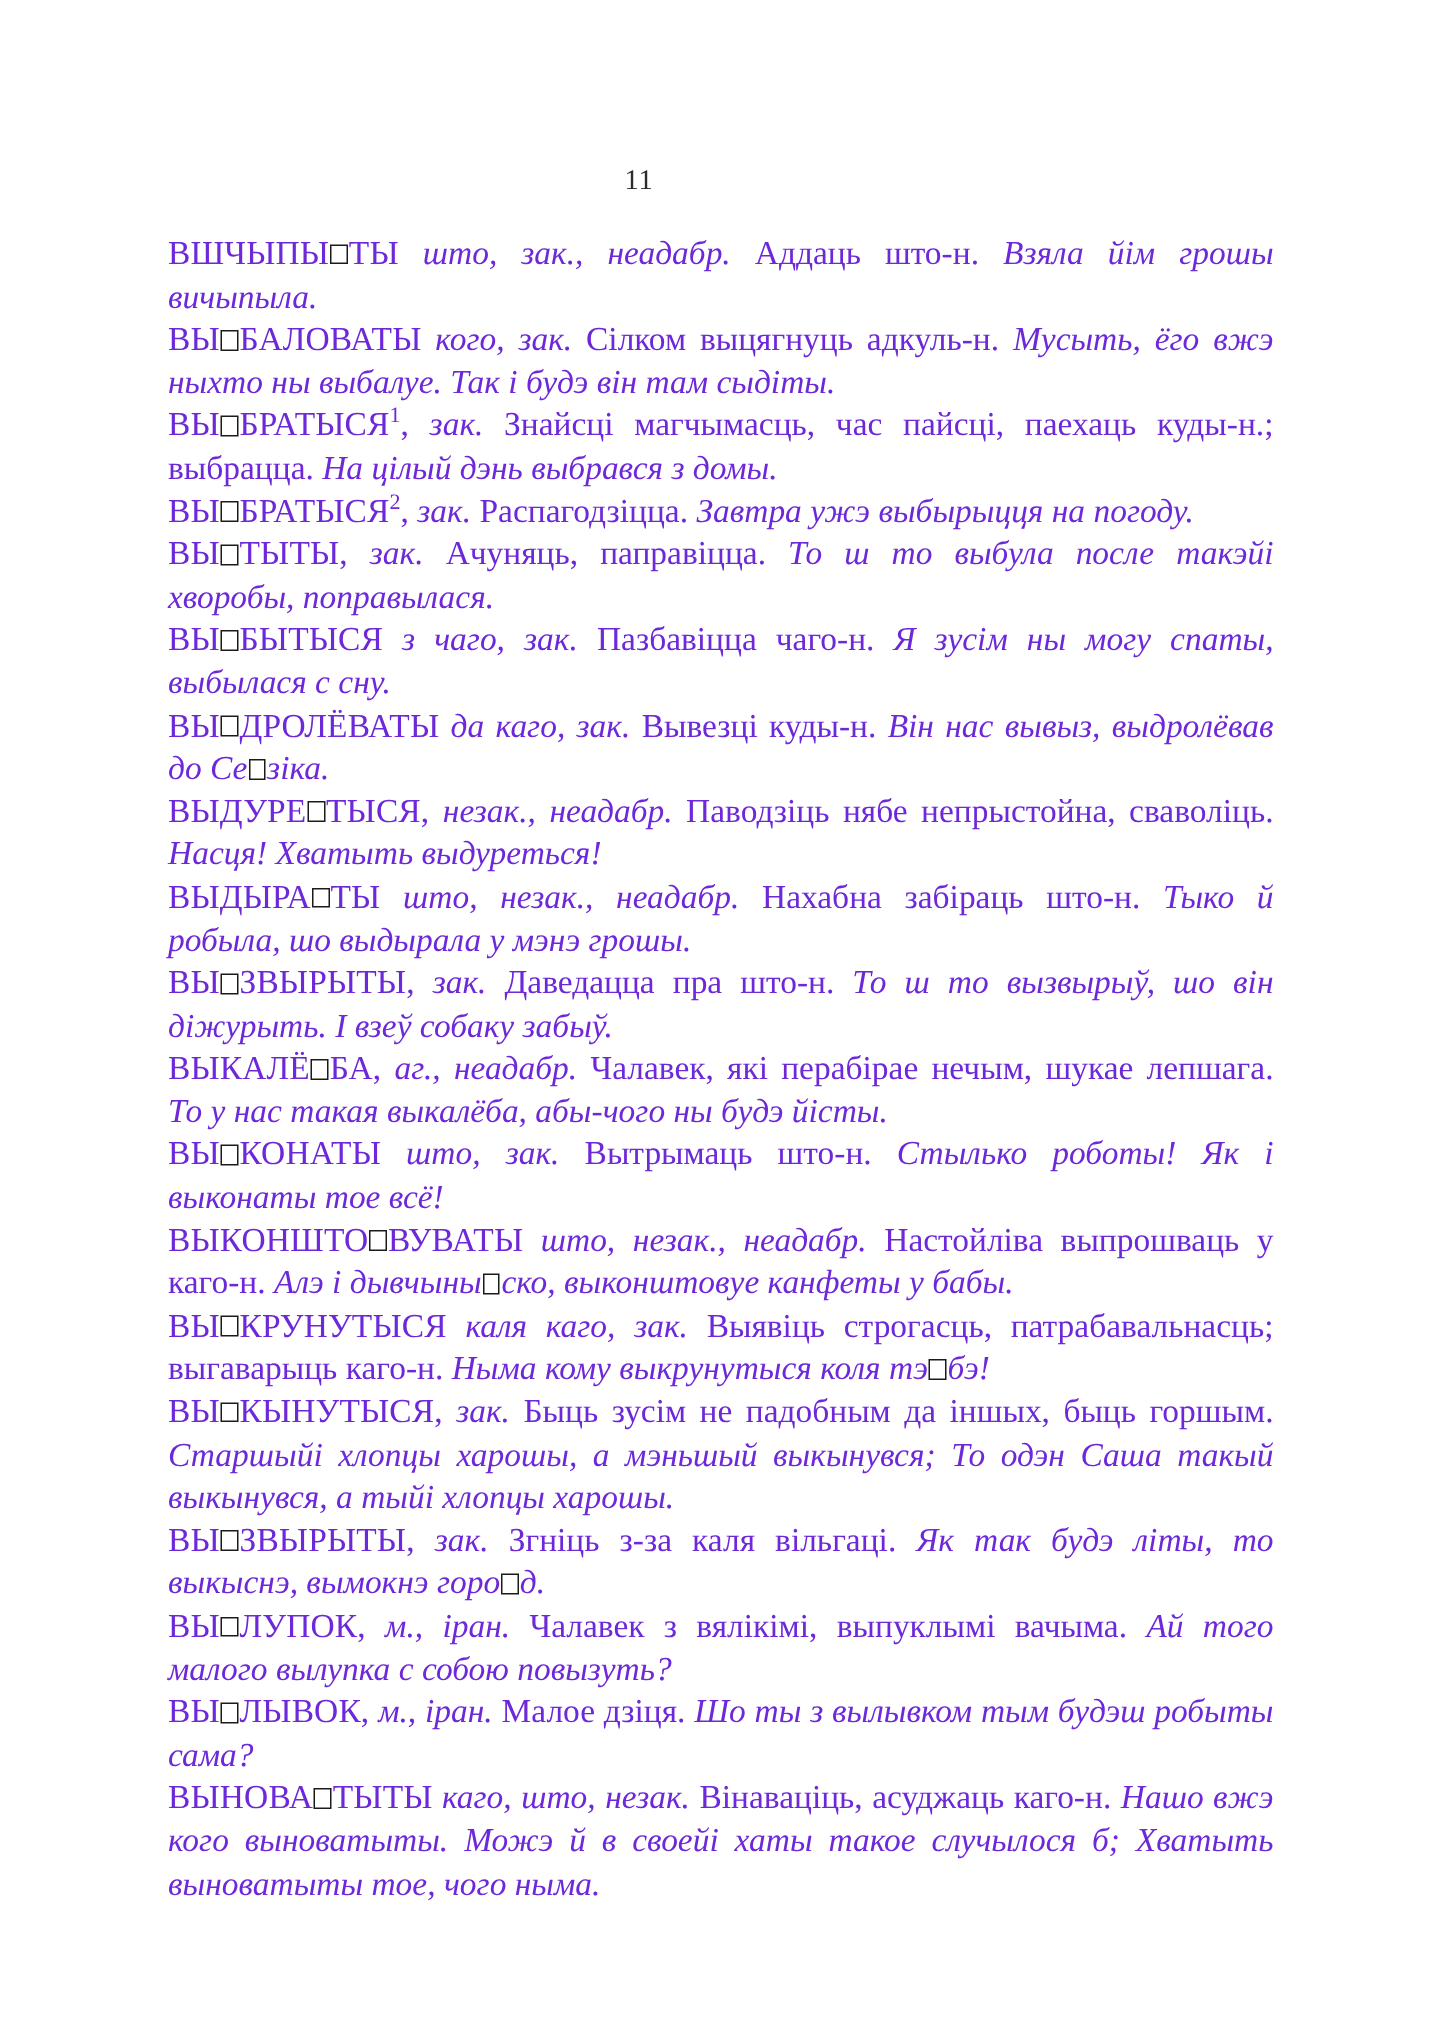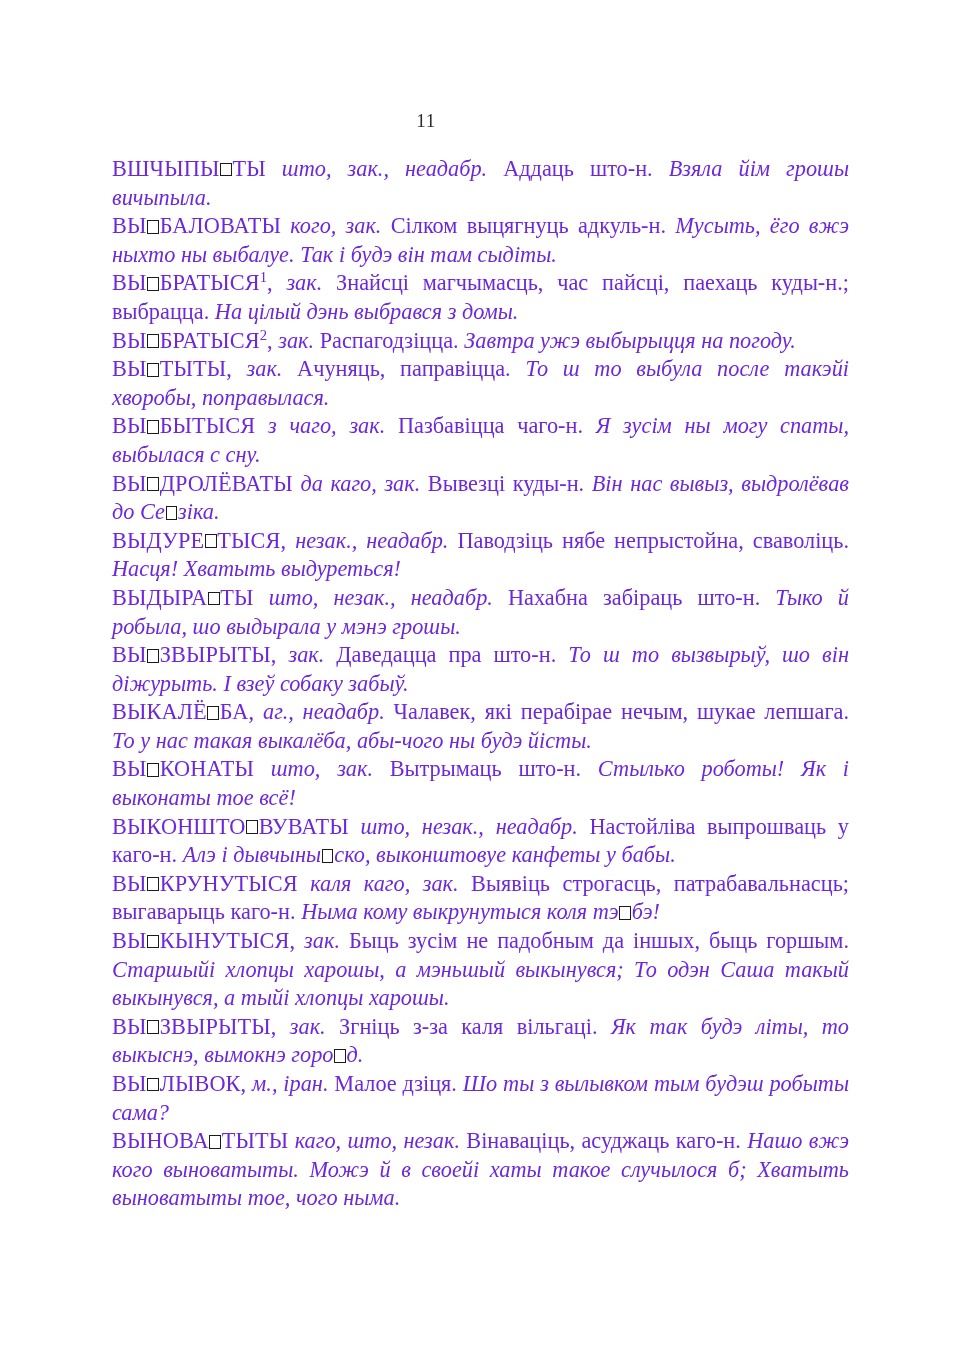--- a/index.html
+++ b/index.html
@@ -93,17 +93,18 @@
       <p class="entry"><span class="hw"><span>ВЫ</span><span class="miss"></span><span>ДРОЛЁВАТЫ</span></span> <span class="it"><span>да каго,</span></span> <span class="it"><span>зак.</span></span> <span class="df"><span>Вывезці куды-н.</span></span> <span class="it"><span>Він нас вывыз, выдролёвав до Се</span><span class="miss"></span><span>зіка.</span></span></p>
       <p class="entry"><span class="hw"><span>ВЫДУРЕ</span><span class="miss"></span><span>ТЫСЯ,</span></span> <span class="it"><span>незак., неадабр.</span></span> <span class="df"><span>Паводзіць нябе непрыстойна, сваволіць.</span></span> <span class="it"><span>Насця! Хватыть выдуреться!</span></span></p>
       <p class="entry"><span class="hw"><span>ВЫДЫРА</span><span class="miss"></span><span>ТЫ</span></span> <span class="it"><span>што,</span></span> <span class="it"><span>незак., неадабр.</span></span> <span class="df"><span>Нахабна забіраць што-н.</span></span> <span class="it"><span>Тыко й робыла, шо выдырала у мэнэ грошы.</span></span></p>
       <p class="entry"><span class="hw"><span>ВЫ</span><span class="miss"></span><span>ЗВЫРЫТЫ,</span></span> <span class="it"><span>зак.</span></span> <span class="df"><span>Даведацца пра што-н.</span></span> <span class="it"><span>То ш то вызвырыў, шо він діжурыть.  І взеў собаку забыў.</span></span></p>
       <p class="entry"><span class="hw"><span>ВЫКАЛЁ</span><span class="miss"></span><span>БА,</span></span> <span class="it"><span>аг., неадабр.</span></span> <span class="df"><span>Чалавек, які перабірае нечым, шукае лепшага.</span></span> <span class="it"><span>То у нас такая выкалёба, абы-чого ны будэ йісты.</span></span></p>
       <p class="entry"><span class="hw"><span>ВЫ</span><span class="miss"></span><span>КОНАТЫ</span></span> <span class="it"><span>што,</span></span> <span class="it"><span>зак.</span></span> <span class="df"><span>Вытрымаць што-н.</span></span> <span class="it"><span>Стылько роботы! Як і выконаты тое всё!</span></span></p>
       <p class="entry"><span class="hw"><span>ВЫКОНШТО</span><span class="miss"></span><span>ВУВАТЫ</span></span> <span class="it"><span>што,</span></span> <span class="it"><span>незак., неадабр.</span></span> <span class="df"><span>Настойліва выпрошваць у каго-н.</span></span> <span class="it"><span>Алэ і дывчыны</span><span class="miss"></span><span>ско, выконштовуе канфеты у бабы.</span></span></p>
       <p class="entry"><span class="hw"><span>ВЫ</span><span class="miss"></span><span>КРУНУТЫСЯ</span></span> <span class="it"><span>каля каго,</span></span> <span class="it"><span>зак.</span></span> <span class="df"><span>Выявіць строгасць, патрабавальнасць; выгаварыць каго-н.</span></span> <span class="it"><span>Ныма кому выкрунутыся коля тэ</span><span class="miss"></span><span>бэ!</span></span></p>
       <p class="entry"><span class="hw"><span>ВЫ</span><span class="miss"></span><span>КЫНУТЫСЯ,</span></span> <span class="it"><span>зак.</span></span> <span class="df"><span>Быць зусім не падобным да іншых, быць горшым.</span></span> <span class="it"><span>Старшыйі хлопцы харошы, а мэньшый выкынувся; То одэн Саша такый выкынувся, а тыйі хлопцы харошы.</span></span></p>
       <p class="entry"><span class="hw"><span>ВЫ</span><span class="miss"></span><span>ЗВЫРЫТЫ,</span></span> <span class="it"><span>зак.</span></span> <span class="df"><span>Згніць з-за каля вільгаці.</span></span> <span class="it"><span>Як так будэ літы, то выкыснэ, вымокнэ горо</span><span class="miss"></span><span>д.</span></span></p>
+      <p class="entry"><span class="hw"><span>ВЫ</span><span class="miss"></span><span>ЛУПОК,</span></span> <span class="it"><span>м., іран.</span></span> <span class="df"><span>Чалавек з вялікімі, выпуклымі вачыма.</span></span> <span class="it"><span>Ай того малого вылупка с собою повызуть?</span></span></p>
       <p class="entry"><span class="hw"><span>ВЫ</span><span class="miss"></span><span>ЛЫВОК,</span></span> <span class="it"><span>м., іран.</span></span> <span class="df"><span>Малое дзіця.</span></span> <span class="it"><span>Шо ты з вылывком тым будэш робыты сама?</span></span></p>
       <p class="entry"><span class="hw"><span>ВЫНОВА</span><span class="miss"></span><span>ТЫТЫ</span></span> <span class="it"><span>каго, што,</span></span> <span class="it"><span>незак.</span></span> <span class="df"><span>Вінаваціць, асуджаць каго-н.</span></span> <span class="it"><span>Нашо вжэ кого выноватыты. Можэ й в своейі хаты такое случылося б; Хватыть выноватыты тое, чого ныма.</span></span></p>
     </div>
 
 </div>
 
 </body></html>

